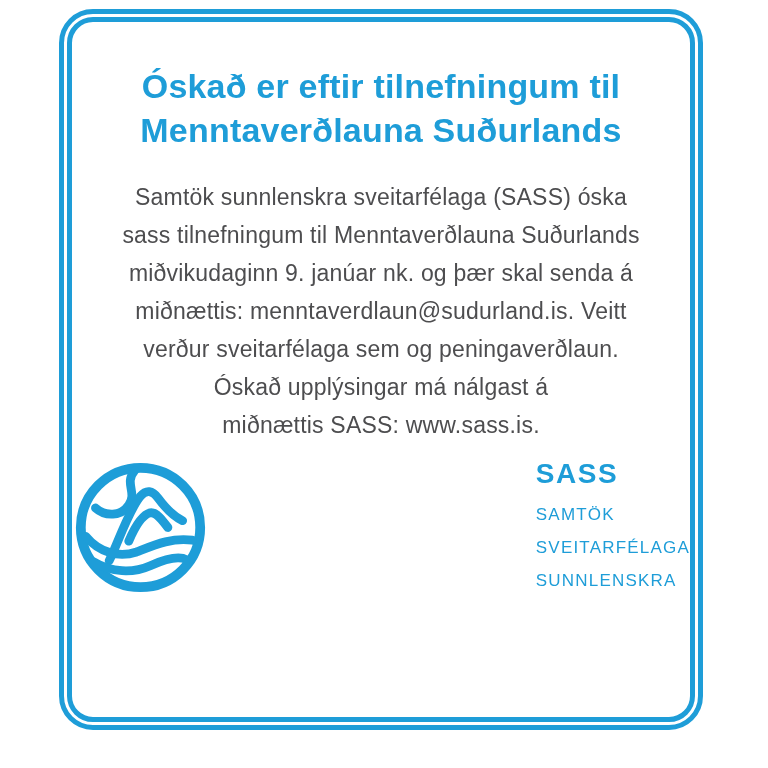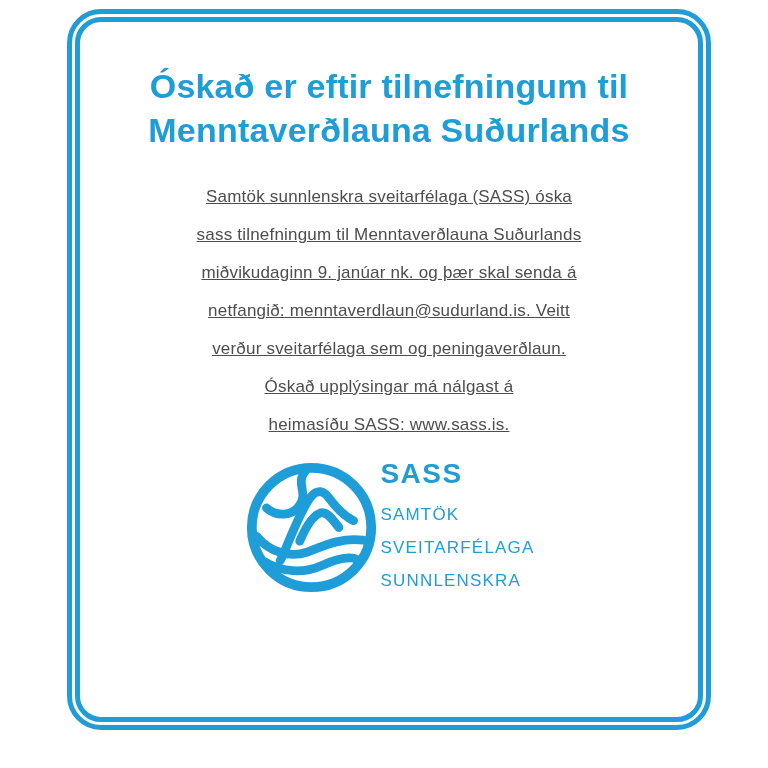--- a/index.html
+++ b/index.html
@@ -7,21 +7,21 @@
     padding: 0;
     width: 768px;
     height: 768px;
     background: #ffffff;
     font-family: "Liberation Sans", sans-serif;
     position: relative;
     overflow: hidden;
   }
   .frame-outer {
     position: absolute;
-    left: 67px;
+    left: 59px;
     top: 9px;
     width: 644px;
     height: 721px;
     box-sizing: border-box;
     border: 5px solid var(--accent, #1E9DD8);
     border-radius: 34px;
     padding: 3px;
   }
   .frame-inner {
     width: 100%;
@@ -37,31 +37,30 @@
     font-weight: bold;
     font-size: 34px;
     line-height: 44px;
     letter-spacing: 0.2px;
   }
   .heading > div { white-space: nowrap; }
   .body-text {
     margin-top: 26px;
     text-align: center;
     color: var(--text, #4D4D4F);
-    font-size: 17px;
+    font-size: 23px;
     line-height: 38px;
     font-weight: 300;
     letter-spacing: 0.2px;
-    text-decoration: underline;
   }
   .body-text > div { white-space: nowrap; }
   .logo-row {
     display: flex;
     align-items: center;
-    justify-content: center;
+    justify-content: space-between;
     margin-top: 14px;
   }
   .logo-mark {
     width: 137px;
     height: 137px;
     color: var(--accent, #1E9DD8);
     flex: 0 0 auto;
   }
   .logo-text {
     color: var(--accent, #1E9DD8);
@@ -89,24 +88,24 @@
 
     <h1 class="heading">
         <div>Óskað er eftir tilnefningum til</div>
         <div>Menntaverðlauna Suðurlands</div>
       </h1>
 
     <div class="body-text">
         <div>Samtök sunnlenskra sveitarfélaga (SASS) óska</div>
         <div>sass tilnefningum til Menntaverðlauna Suðurlands</div>
         <div>miðvikudaginn 9. janúar nk. og þær skal senda á</div>
-        <div>netfangið: menntaverdlaun@sudurland.is. Veitt</div>
+        <div>miðnættis: menntaverdlaun@sudurland.is. Veitt</div>
         <div>verður sveitarfélaga sem og peningaverðlaun.</div>
         <div>Óskað upplýsingar má nálgast á</div>
-        <div>heimasíðu SASS: www.sass.is.</div>
+        <div>miðnættis SASS: www.sass.is.</div>
       </div>
 
     <div class="logo-row">
       <svg class="logo-mark" viewBox="0 0 140 140" xmlns="http://www.w3.org/2000/svg">
         <g stroke="currentColor" fill="none" stroke-width="9" stroke-linecap="round">
           <circle cx="70" cy="70" r="61" stroke-width="10" stroke-linecap="butt"></circle>
           <path d="M 64 12 C 53 25 67 34 58 47 C 50 59 34 59 24 50"></path>
           <path d="M 38 104 C 47 86 58 52 70 38 C 76 31 82 32 88 40 C 94 48 102 58 113 63"></path>
           <path d="M 58 84 C 64 70 72 57 80 55 C 86 54 92 62 98 70"></path>
           <path d="M 14 79 C 28 96 48 101 66 95 C 84 88 102 80 123 83"></path>

